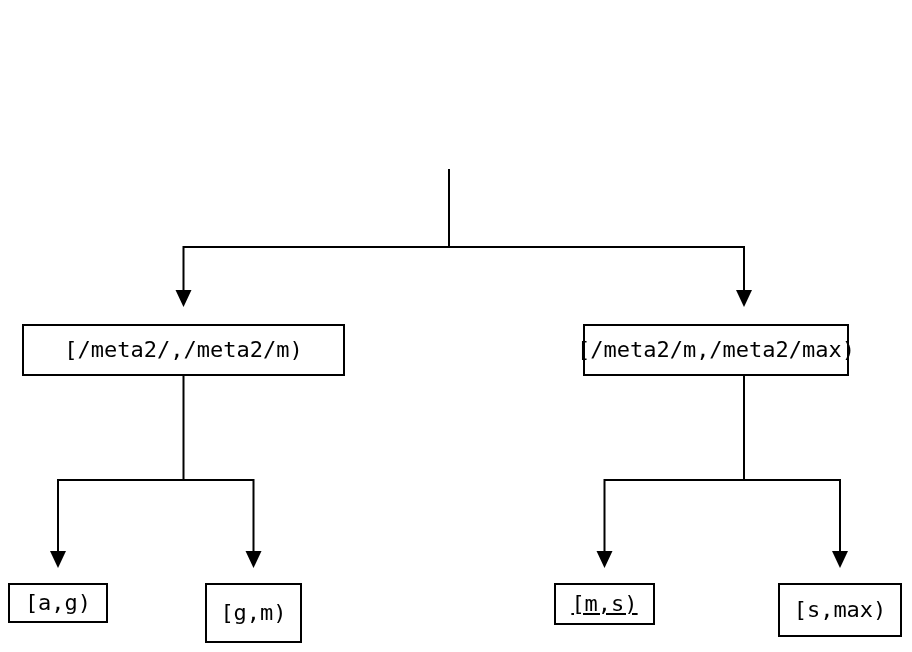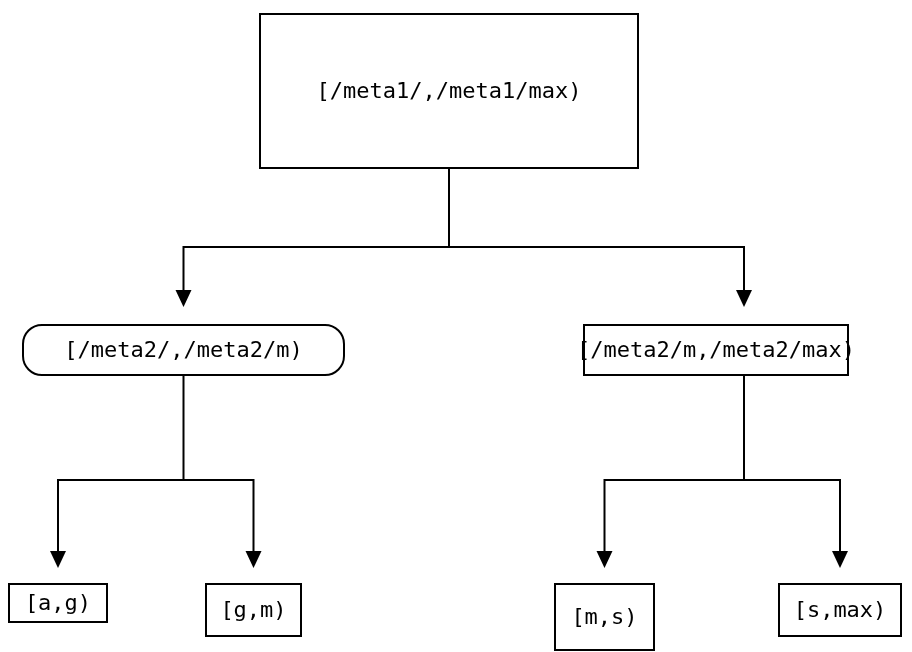--- a/index.html
+++ b/index.html
@@ -53,27 +53,26 @@
     <path d="M58 552 V480 H253.5 V552" stroke="#000000" stroke-width="2" fill="none"></path>
     <polygon points="50,551 66,551 58,568" fill="#000000"></polygon>
     <polygon points="245.5,551 261.5,551 253.5,568" fill="#000000"></polygon>
 
     <path d="M744 376 V480" stroke="#000000" stroke-width="2" fill="none"></path>
     <path d="M604.5 552 V480 H840 V552" stroke="#000000" stroke-width="2" fill="none"></path>
     <polygon points="596.5,551 612.5,551 604.5,568" fill="#000000"></polygon>
     <polygon points="832,551 848,551 840,568" fill="#000000"></polygon>
   </svg>
 
-  <div class="node" style="left:259px; top:13px; width:380px; height:156px;">[/meta1/,/meta1/max)</div>
 
-  <div class="node" style="left:22px; top:324px; width:323px; height:52px;border-radius:20px;">[/meta2/,/meta2/m)</div>
+  <div class="node" style="left:22px; top:324px; width:323px; height:52px;">[/meta2/,/meta2/m)</div>
 
   <div class="node" style="left:583px; top:324px; width:266px; height:52px;">[/meta2/m,/meta2/max)</div>
 
   <div class="node" style="left:8px; top:583px; width:100px; height:40px;">[a,g)</div>
 
-  <div class="node" style="left:205px; top:583px; width:97px; height:54px;">[g,m)</div>
+  <div class="node" style="left:205px; top:583px; width:97px; height:60px;">[g,m)</div>
 
-  <div class="node" style="left:554px; top:583px; width:101px; height:68px;">[m,s)</div>
+  <div class="node" style="left:554px; top:583px; width:101px; height:42px;text-decoration:underline;">[m,s)</div>
 
   <div class="node" style="left:778px; top:583px; width:124px; height:54px;text-align:center;">[s,max)</div>
 
 </div>
 
 </body></html>

